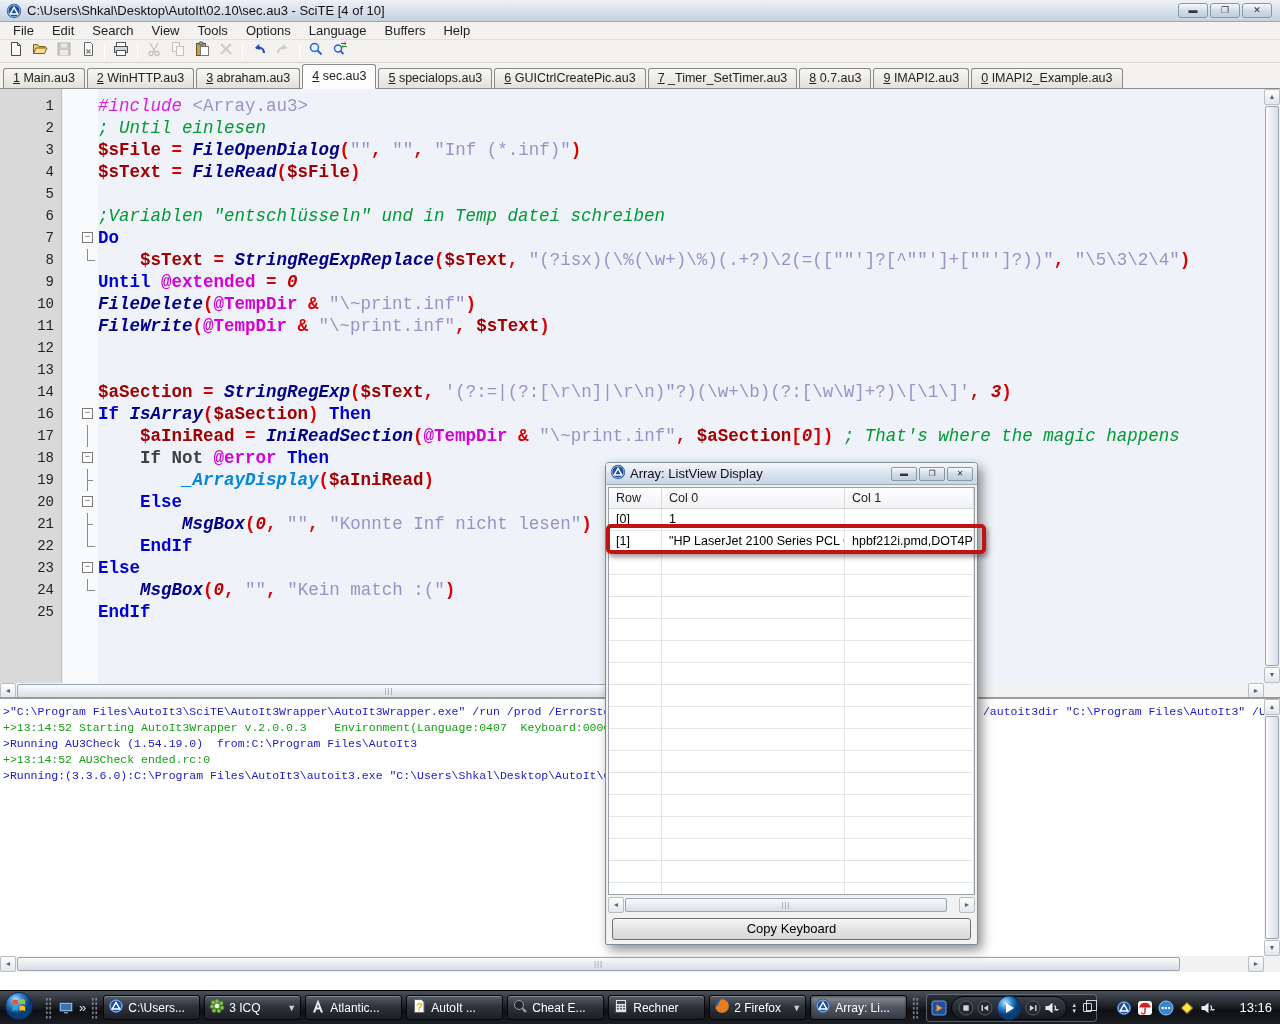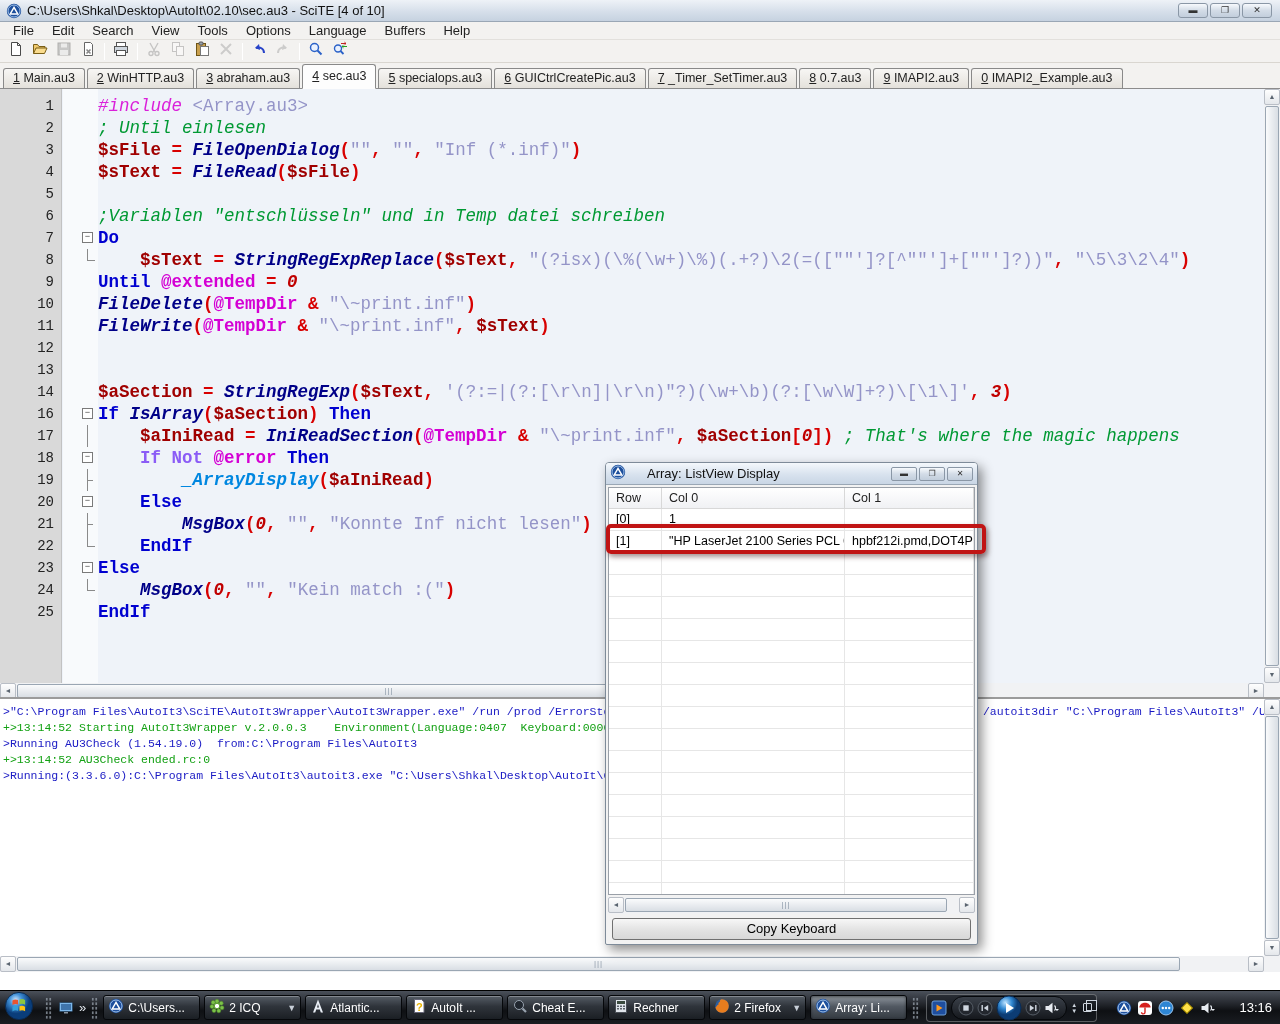--- a/index.html
+++ b/index.html
@@ -100,21 +100,21 @@
   .restore-glyph::after { content:""; position:absolute; left:2px; top:-4px; width:9px; height:9px; border:1px solid #cfd6df; }
   .tray { margin-left:auto; display:flex; align-items:center; gap:6px; padding-right:8px; }
   .clock { color:#fff; font-size:13px; margin-left:17px; }
 
   
   .awin { position:absolute; left:605px; top:462px; width:373px; height:483px; z-index:10;
     border:1px solid #7E8B99; border-radius:4px 4px 2px 2px; background:#F2F2F2; box-shadow:4px 5px 12px rgba(0,0,0,.45);
     display:flex; flex-direction:column; }
   .awin-title { height:22px; border-radius:3px 3px 0 0; background:linear-gradient(#F4F8FC,#D8E2EE 55%,#C9D6E5);
     border-bottom:1px solid #9AA7B5; display:flex; align-items:center; padding:0 4px; flex:none; }
-  .awin-title .ttext { font-size:13px; color:#111; margin-left:21px;text-align:center; }
+  .awin-title .ttext { font-size:13px; color:#111; margin-left:4px;text-align:center; }
   .awbtns { margin-left:auto; display:flex; gap:2px; }
   .awbtn { width:26px; height:14px; border:1px solid #8A97A6; border-radius:2px;
     background:linear-gradient(#F7FAFD,#D3DCE7 50%,#C2CEDC); font-size:8px; color:#333; line-height:12px; text-align:center; }
   .lv { flex:1; margin:2px 2px 0 2px; border:1px solid #9AA0A8; background:#fff; overflow:hidden; position:relative; }
   .lv-head { display:flex; height:21px; background:linear-gradient(#FFFFFF,#F0F1F4); border-bottom:1px solid #D8D8D8; }
   .lv-hc { font-size:12.5px; color:#222; padding:3px 0 0 7px; border-right:1px solid #D8D8D8; overflow:hidden; white-space:nowrap; }
   .lv-row { display:flex; height:22px; border-bottom:1px solid #E6E6E6; }
   .lv-c { font-size:12.5px; color:#000; padding:3px 0 0 7px; border-right:1px solid #E6E6E6; overflow:hidden; white-space:nowrap; }
   .c0 { width:53px; flex:none; } .c1 { width:183px; flex:none; } .c2 { flex:1; }
   .lv-sb { height:17px; margin:2px 2px 0 2px; position:relative; background:#F1F2F4; flex:none; }
@@ -349,21 +349,21 @@
           <span class="fold">
             <span class="fline"></span>
           </span>
           <span class="src"><span style="color: rgb(0, 0, 0);">    </span><span style="color: rgb(160, 0, 0); font-weight: bold;">$aIniRead</span><span style="color: rgb(216, 0, 0); font-weight: bold;"> = </span><span style="color: rgb(0, 0, 136); font-weight: bold; font-style: italic;">IniReadSection</span><span style="color: rgb(216, 0, 0); font-weight: bold;">(</span><span style="color: rgb(212, 0, 212); font-weight: bold;">@TempDir</span><span style="color: rgb(216, 0, 0); font-weight: bold;"> &amp; </span><span style="color: rgb(148, 148, 200);">"\~print.inf"</span><span style="color: rgb(216, 0, 0); font-weight: bold;">,</span><span style="color: rgb(0, 0, 0);"> </span><span style="color: rgb(160, 0, 0); font-weight: bold;">$aSection</span><span style="color: rgb(216, 0, 0); font-weight: bold;">[</span><span style="color: rgb(192, 0, 0); font-weight: bold; font-style: italic;">0</span><span style="color: rgb(216, 0, 0); font-weight: bold;">])</span><span style="color: rgb(0, 0, 0);"> </span><span style="color: rgb(0, 153, 51); font-style: italic;">; That's where the magic happens</span></span>
         </div>
         <div class="line">
           <span class="ln">18</span>
           <span class="fold">
             <span class="fbox">−</span>
           </span>
-          <span class="src"><span style="color: rgb(0, 0, 0);">    </span><span style="color: #8b5cf6; font-weight: bold;">If Not</span><span style="color: rgb(0, 0, 0);"> </span><span style="color: rgb(212, 0, 212); font-weight: bold;">@error</span><span style="color: rgb(0, 0, 0);"> </span><span style="color: rgb(0, 0, 208); font-weight: bold;">Then</span></span>
+          <span class="src"><span style="color: rgb(0, 0, 0);">    </span><span style="color: #404040; font-weight: bold;">If Not</span><span style="color: rgb(0, 0, 0);"> </span><span style="color: rgb(212, 0, 212); font-weight: bold;">@error</span><span style="color: rgb(0, 0, 0);"> </span><span style="color: rgb(0, 0, 208); font-weight: bold;">Then</span></span>
         </div>
         <div class="line">
           <span class="ln">19</span>
           <span class="fold">
             <span class="ftee"></span>
           </span>
           <span class="src"><span style="color: rgb(0, 0, 0);">        </span><span style="color: rgb(0, 135, 224); font-weight: bold; font-style: italic;">_ArrayDisplay</span><span style="color: rgb(216, 0, 0); font-weight: bold;">(</span><span style="color: rgb(160, 0, 0); font-weight: bold;">$aIniRead</span><span style="color: rgb(216, 0, 0); font-weight: bold;">)</span></span>
         </div>
         <div class="line">
           <span class="ln">20</span>
@@ -610,21 +610,21 @@
                 <circle cx="8" cy="3.2" r="2"></circle>
                 <circle cx="12.2" cy="5.2" r="2"></circle>
                 <circle cx="13" cy="9.8" r="2"></circle>
                 <circle cx="9.8" cy="12.8" r="2"></circle>
                 <circle cx="5" cy="12.6" r="2"></circle>
                 <circle cx="3" cy="8.6" r="2"></circle>
                 <circle cx="4.2" cy="4.4" r="2"></circle>
               </g>
               <circle cx="8" cy="8" r="2.7" fill="#fff" stroke="#5da32f"></circle>
             </svg></span>
-          <span class="lbl">2 ICQ</span>
+          <span class="lbl">3 ICQ</span>
           <span class="dd">▼</span>
         </span>
         <span class="tbn">
           <span><svg width="16" height="16" viewBox="0 0 16 16">
               <path d="M8 1.5L3 14.5h2.2l1-3h3.6l1 3H13z M7 9.5L8 6l1 3.5z" fill="#e9eef5"></path>
             </svg></span>
           <span class="lbl">Atlantic...</span>
         </span>
         <span class="tbn">
           <span><svg width="16" height="16" viewBox="0 0 16 16">

